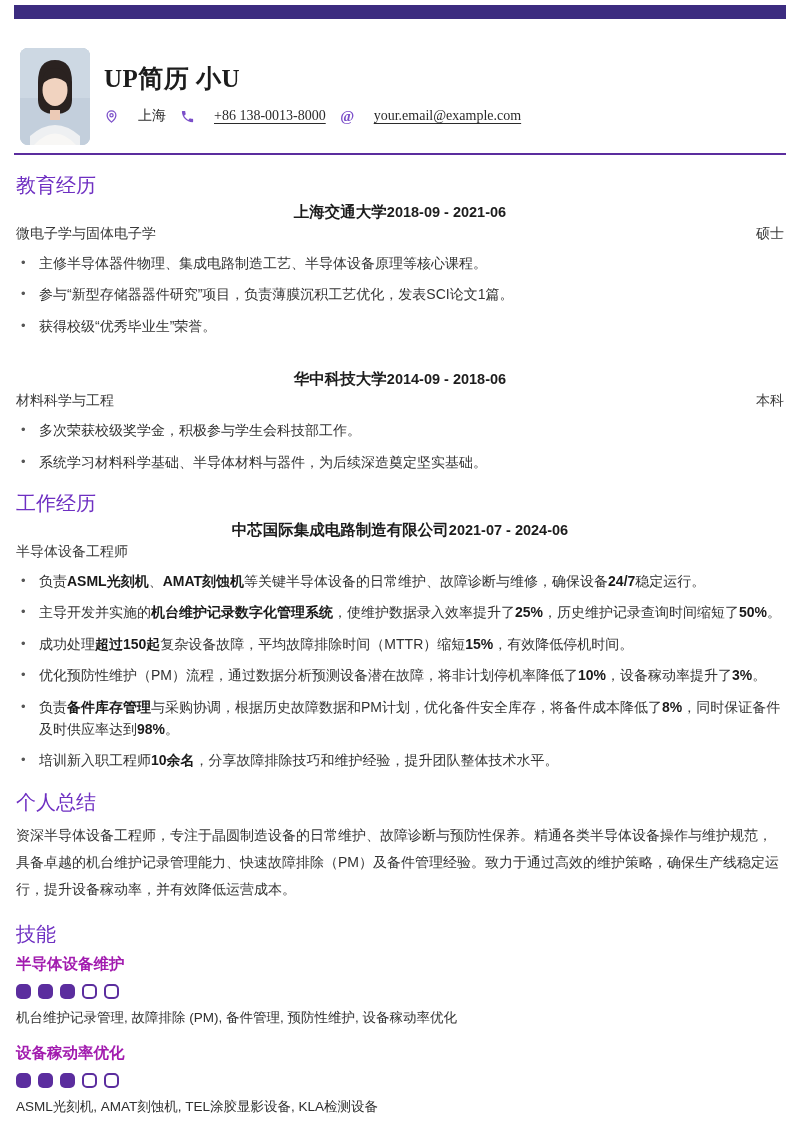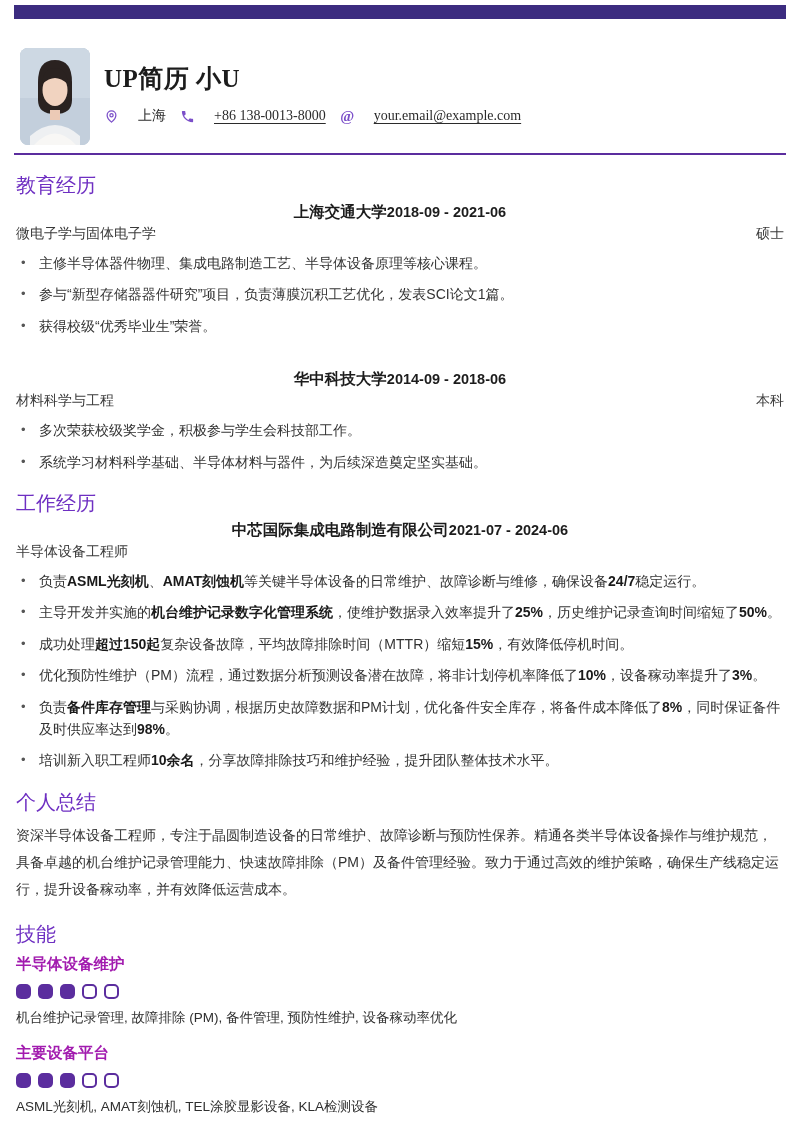--- a/index.html
+++ b/index.html
@@ -187,21 +187,21 @@
           <div class="dots">
             <span class="dot filled"></span>
             <span class="dot filled"></span>
             <span class="dot filled"></span>
             <span class="dot empty"></span>
             <span class="dot empty"></span>
           </div>
           <div class="skill-items">机台维护记录管理, 故障排除 (PM), 备件管理, 预防性维护, 设备稼动率优化</div>
         </div>
         <div class="skill-group">
-          <div class="skill-name">主要设备平台</div>
+          <div class="skill-name">设备稼动率优化</div>
           <div class="dots">
             <span class="dot filled"></span>
             <span class="dot filled"></span>
             <span class="dot filled"></span>
             <span class="dot empty"></span>
             <span class="dot empty"></span>
           </div>
           <div class="skill-items">ASML光刻机, AMAT刻蚀机, TEL涂胶显影设备, KLA检测设备</div>
         </div>
         <div class="skill-group">

